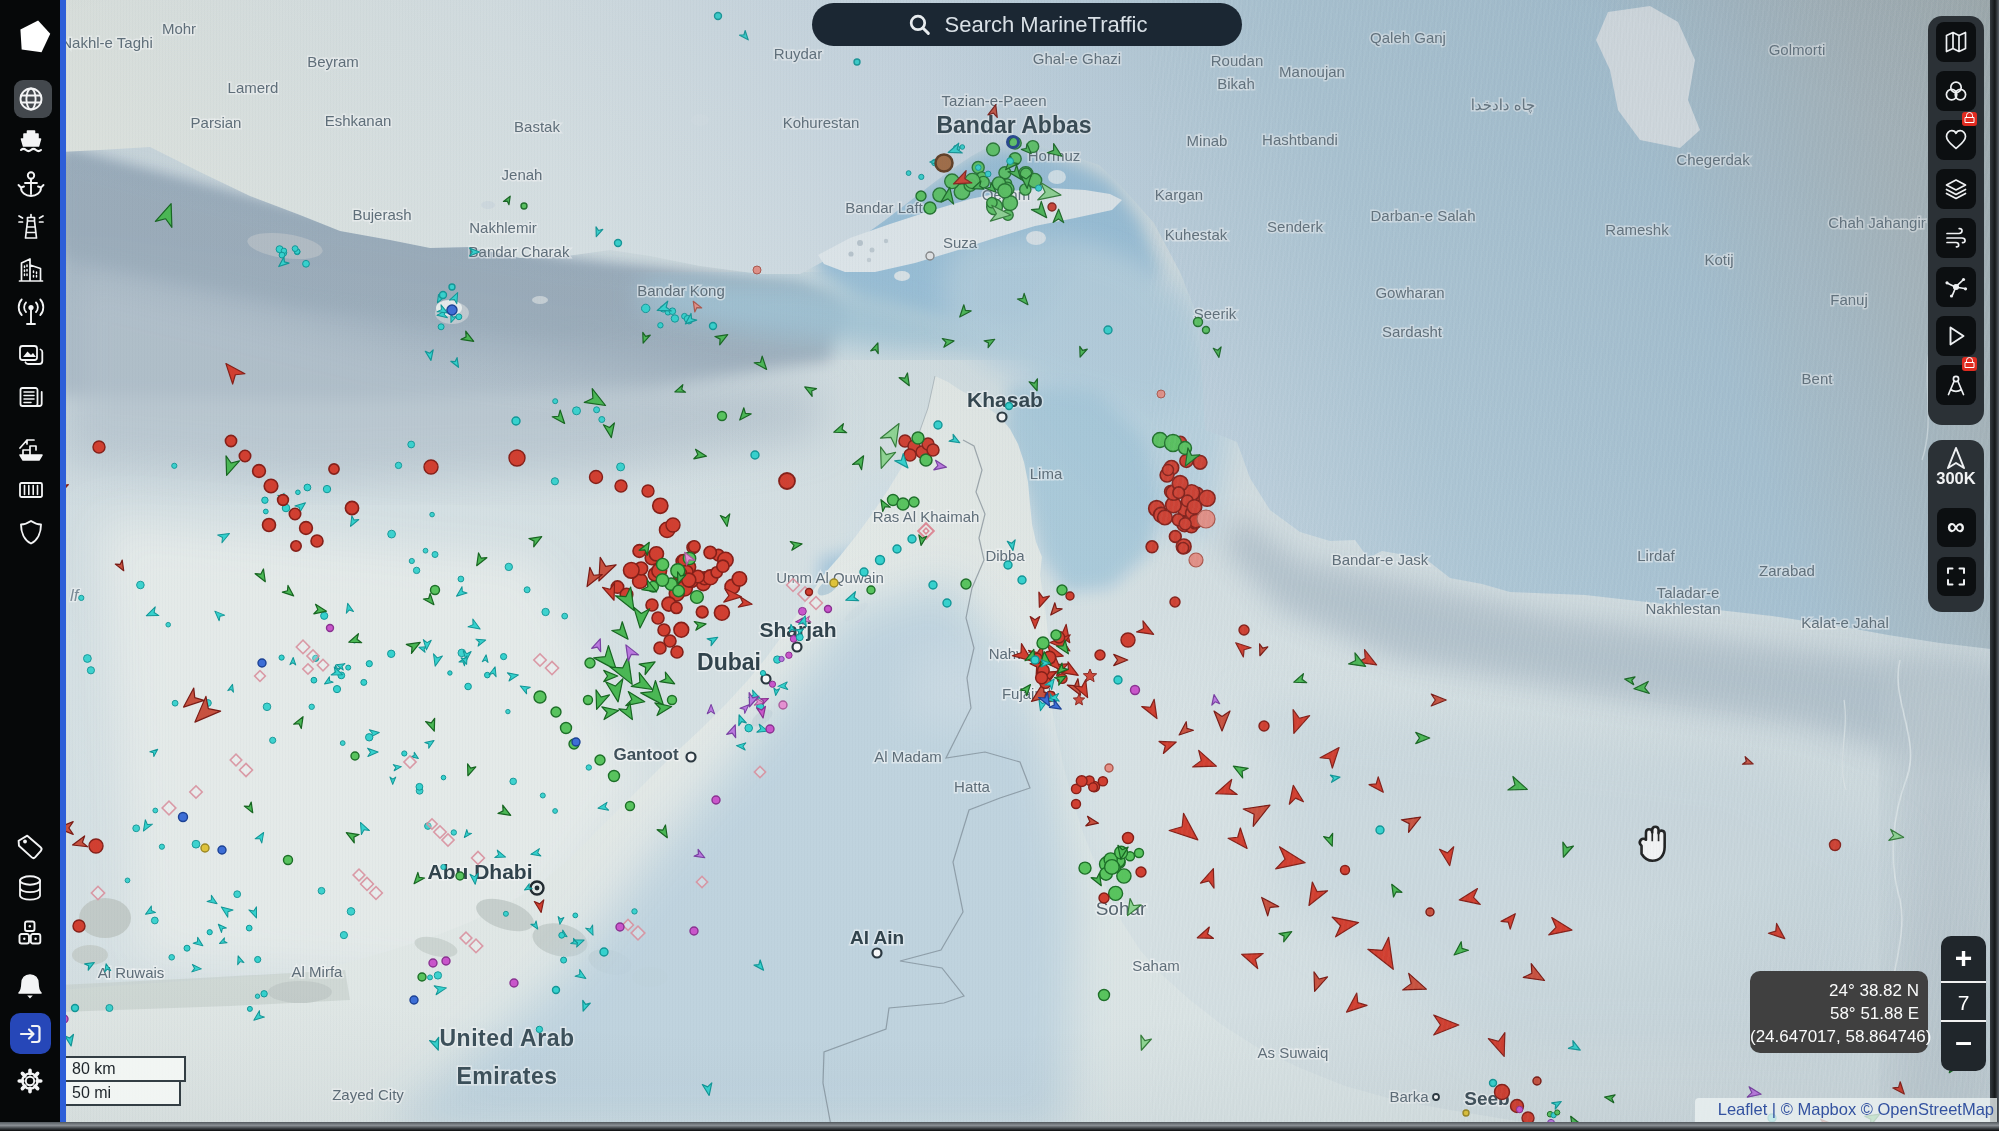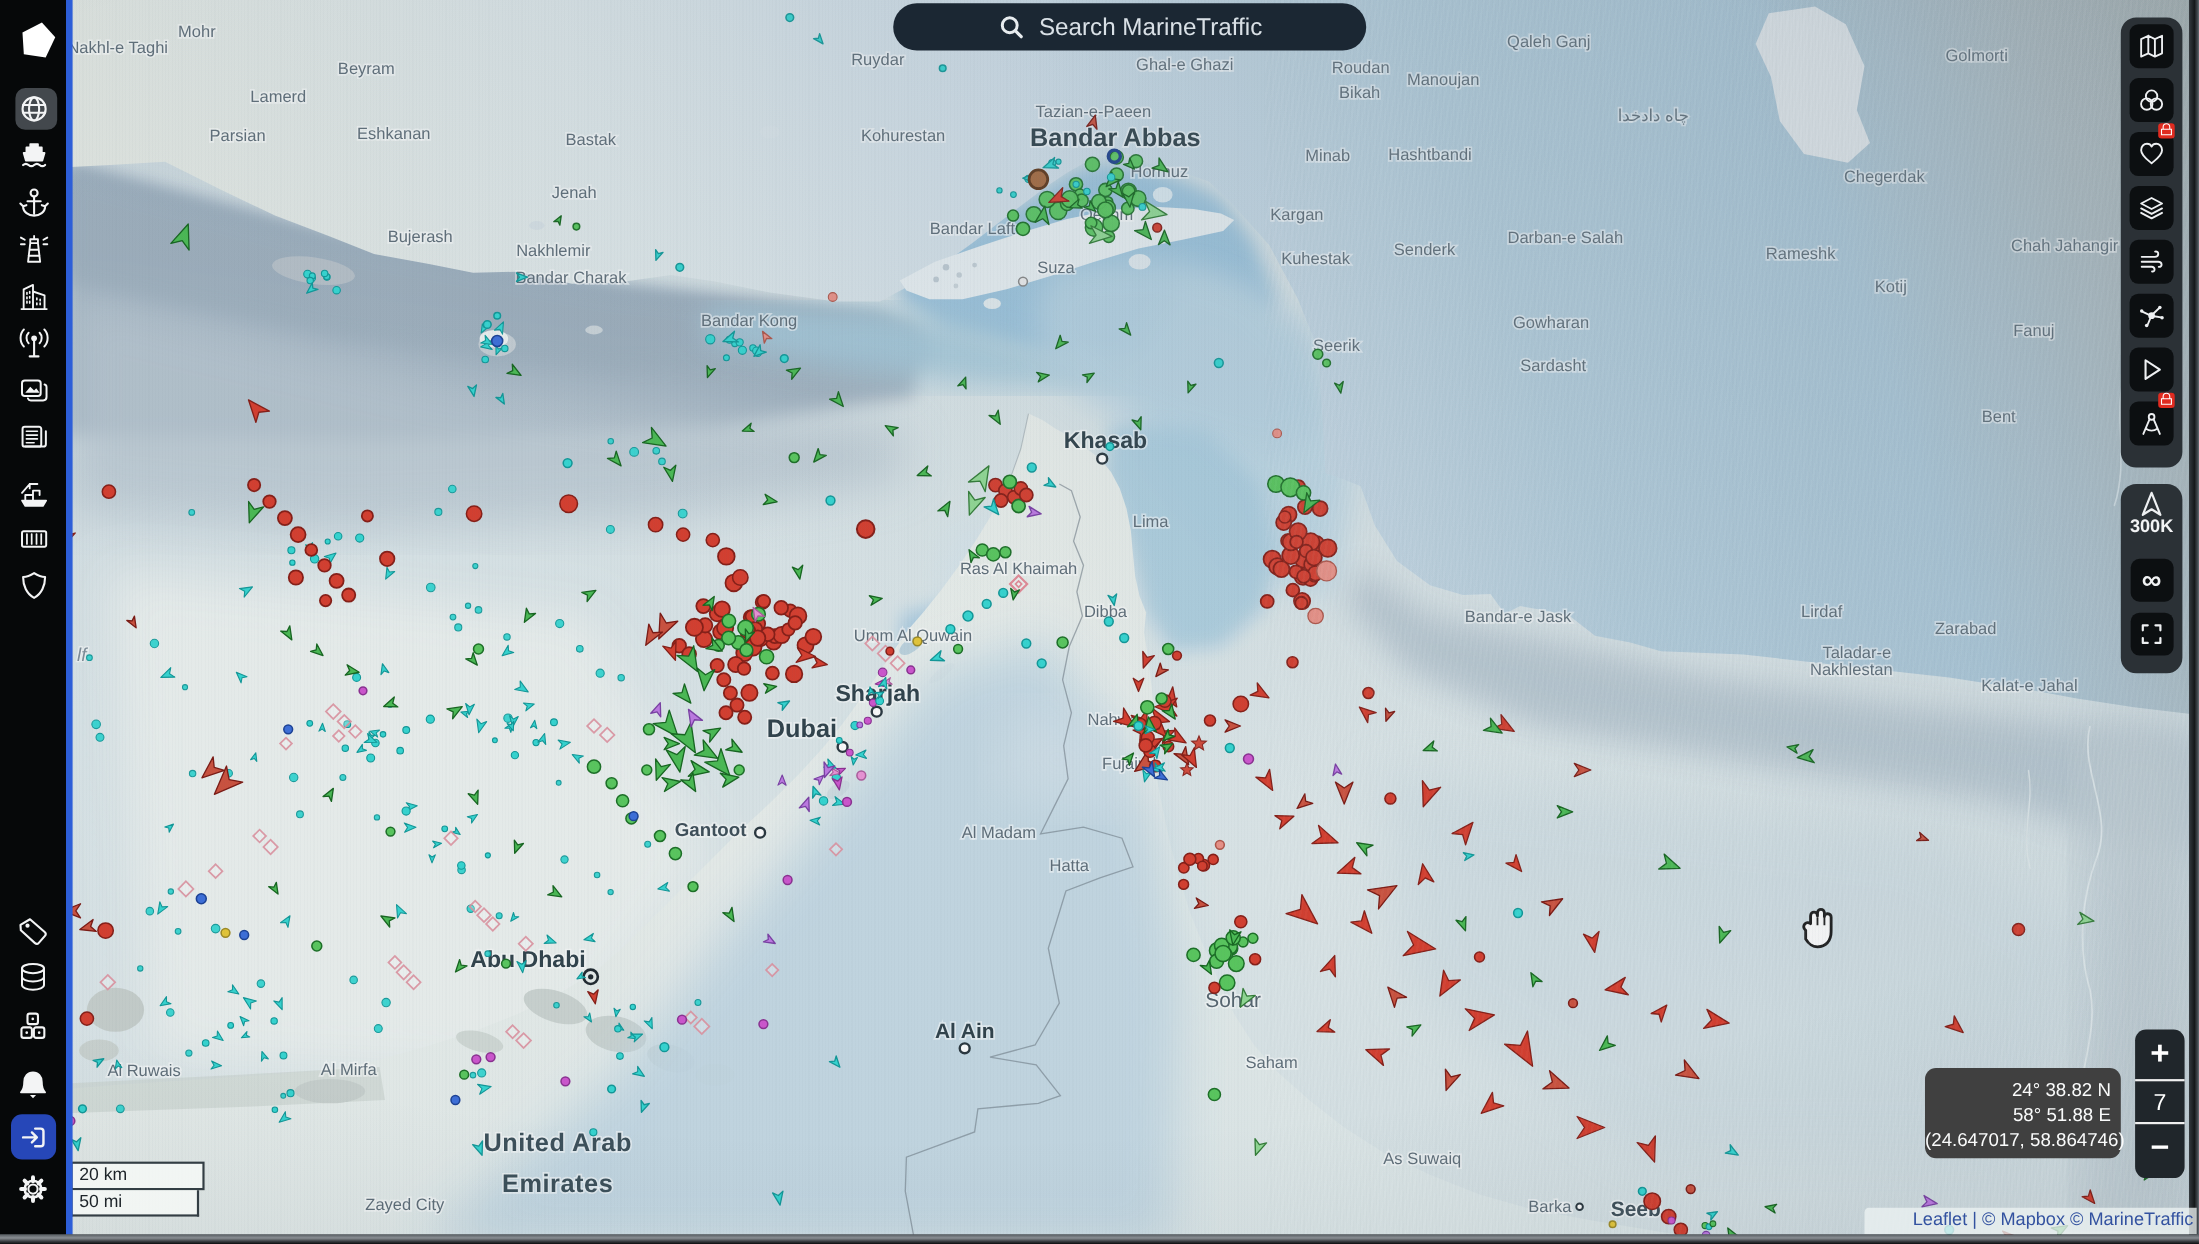--- a/index.html
+++ b/index.html
@@ -1059,24 +1059,24 @@
         <path d="M-3.5,-8 H-8 V-3.5 M3.5,-8 H8 V-3.5 M-3.5,8 H-8 V3.5 M3.5,8 H8 V3.5" stroke-width="2"></path>
       </g>
 </svg>
 <div class="px" id="coord">24° 38.82 N<br>58° 51.88 E<br>(24.647017, 58.864746)</div>
 <div class="px" id="zoomctl">
       <div class="zs">+</div>
       <div class="zm">7</div>
       <div class="zs" style="line-height:40px">–</div>
     </div>
 <div class="px" id="scalectl">
-      <div class="sc sc1">20 km</div>
+      <div class="sc sc1">80 km</div>
       <div class="sc sc2">50 mi</div>
     </div>
-<div class="px" id="attrib">Leaflet | © Mapbox © MarineTraffic</div>
+<div class="px" id="attrib">Leaflet | © Mapbox © OpenStreetMap</div>
 <div class="px" id="sidebar"><svg width="60" height="1131">
         <g transform="translate(34,37) rotate(14)">
           <path d="M0,-17 L15,-7 L11,13 L-9,15 L-15,-4 Z" fill="#ffffff"></path>
           <path d="M-15,-4 L-9,15 L-4,14" fill="none" stroke="#060809" stroke-width="0"></path>
         </g>
 <rect x="14" y="80" width="38" height="38" rx="9" fill="#43484d"></rect>
 <g transform="translate(31,99) scale(1.0)" stroke="#f3f4f5" fill="none" stroke-width="1.9" stroke-linecap="round" stroke-linejoin="round">
           <circle r="10.5"></circle>
           <ellipse rx="4.6" ry="10.5"></ellipse>
           <path d="M-10,-3.5 H10 M-10,3.5 H10"></path>

